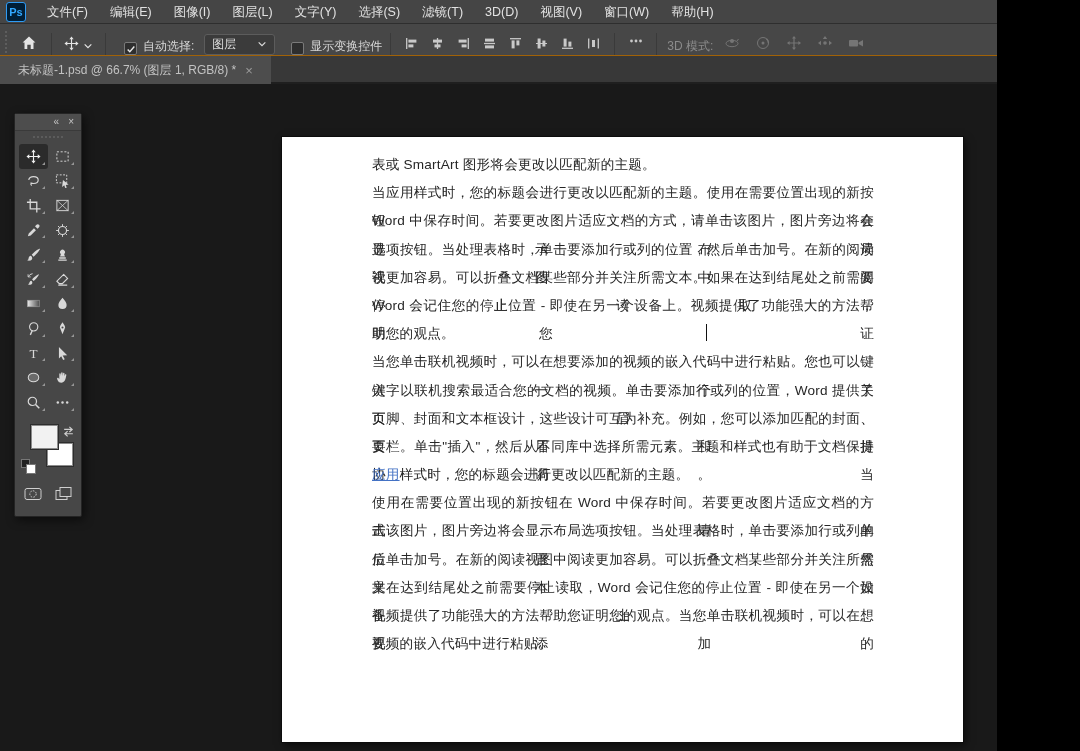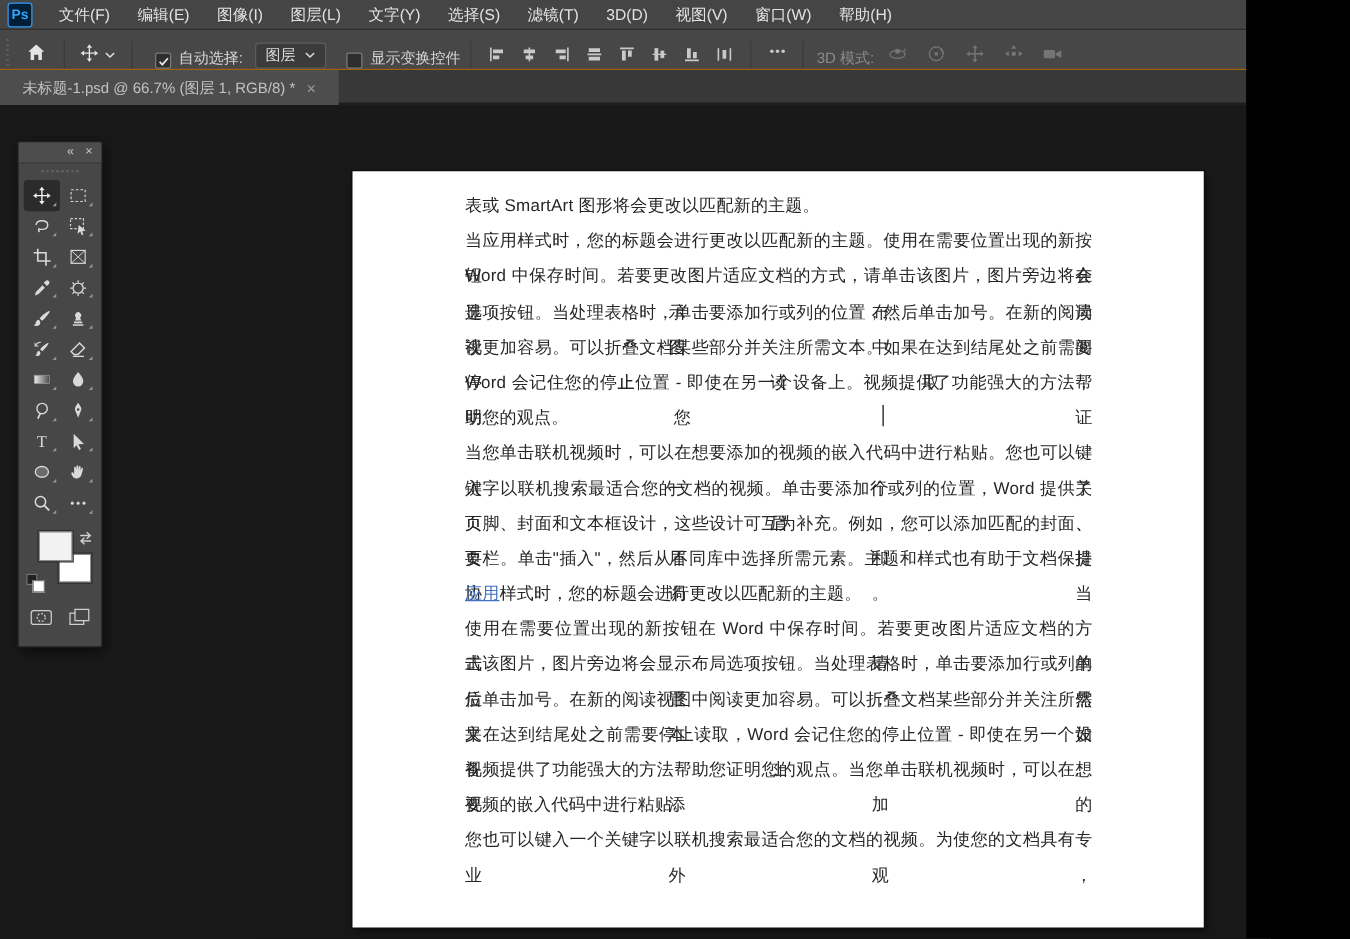--- a/index.html
+++ b/index.html
@@ -17,21 +17,21 @@
   .options-bar{height:32px;background:#474747;display:flex;align-items:flex-end;border-bottom:1px solid #a16207;}
   .grip{width:9px;height:24px;margin:0 4px 0 2px;
         background:repeating-linear-gradient(180deg,#5d5d5d 0 2px,transparent 2px 4px);background-size:2px 100%;background-position:3px 0;background-repeat:no-repeat;}
   .bar-btn{display:flex;align-items:center;justify-content:center;color:#e4e4e4;padding:0 6px;}
   .sep{width:1px;height:22px;background:#3a3a3a;margin:0 8px;flex:none;}
   .tool-indicator{display:flex;align-items:center;gap:4px;color:#e4e4e4;padding:0 4px;}
   .checkbox{width:13px;height:13px;background:#2e2e2e;border:1px solid #7a7a7a;border-radius:2px;margin:0 6px 0 10px;
             display:flex;align-items:center;justify-content:center;color:#e8e8e8;}
   .opt-label{color:#d6d6d6;font-size:12px;white-space:nowrap;}
   .dropdown{background:#3b3b3b;border:1px solid #5c5c5c;border-radius:3px;height:21px;margin-left:10px;padding:0 7px;
-            display:flex;align-items:center;gap:7px;color:#dcdcdc;font-size:12px;}
+            display:flex;align-items:center;gap:21px;color:#dcdcdc;font-size:12px;}
   .opt-icon{display:flex;align-items:center;justify-content:center;width:25px;height:24px;color:#c9c9c9;}
   .opt-icon.disabled{color:#757575;}
   .label-disabled{color:#8b8b8b;font-size:12px;margin:0 6px 0 2px;white-space:nowrap;}
   .icon-gap{display:flex;align-items:center;gap:1px;}
   .icon-gap.wide{gap:6px;}
 
   
   .tab-bar{height:28px;background:#383838;display:flex;border-bottom:2px solid #1f1f1f;}
   .tab{height:28px;background:#4d4d4d;display:flex;align-items:center;padding:0 18px;gap:9px;font-size:12px;color:#c2c2c2;white-space:nowrap;}
   .tab-close{color:#9b9b9b;font-size:13px;line-height:1;}
@@ -247,21 +247,20 @@
           <div class="doc-line full"><span>键字以联机搜索最适合您的文档的视频。单击要添加行或列的位置，Word 提供了页眉、</span></div>
           <div class="doc-line full"><span>页脚、封面和文本框设计，这些设计可互为补充。例如，您可以添加匹配的封面、页眉和提</span></div>
           <div class="doc-line full"><span>要栏。单击"插入"，然后从不同库中选择所需元素。主题和样式也有助于文档保持协调。当</span></div>
           <div class="doc-line last"><span class="link" style="color: rgb(68, 114, 196);">应用</span><span>样式时，您的标题会进行更改以匹配新的主题。</span></div>
           <div class="doc-line full"><span>使用在需要位置出现的新按钮在 Word 中保存时间。若要更改图片适应文档的方式，请单</span></div>
           <div class="doc-line full"><span>击该图片，图片旁边将会显示布局选项按钮。当处理表格时，单击要添加行或列的位置，然</span></div>
           <div class="doc-line full"><span>后单击加号。在新的阅读视图中阅读更加容易。可以折叠文档某些部分并关注所需文本。如</span></div>
           <div class="doc-line full"><span>果在达到结尾处之前需要停止读取，Word 会记住您的停止位置 - 即使在另一个设备上。</span></div>
           <div class="doc-line full"><span>视频提供了功能强大的方法帮助您证明您的观点。当您单击联机视频时，可以在想要添加的</span></div>
           <div class="doc-line last"><span>视频的嵌入代码中进行粘贴。</span></div>
-          <div class="doc-line full"><span>您也可以键入一个关键字以联机搜索最适合您的文档的视频。为使您的文档具有专业外观，</span></div>
         </div>
     </div>
 
     <div class="toolbox">
       <div class="toolbox-header">
         <span>«</span>
         <span>×</span>
       </div>
       <div class="grip-dots"></div>
       <div class="tool-grid" id="tool-grid">

